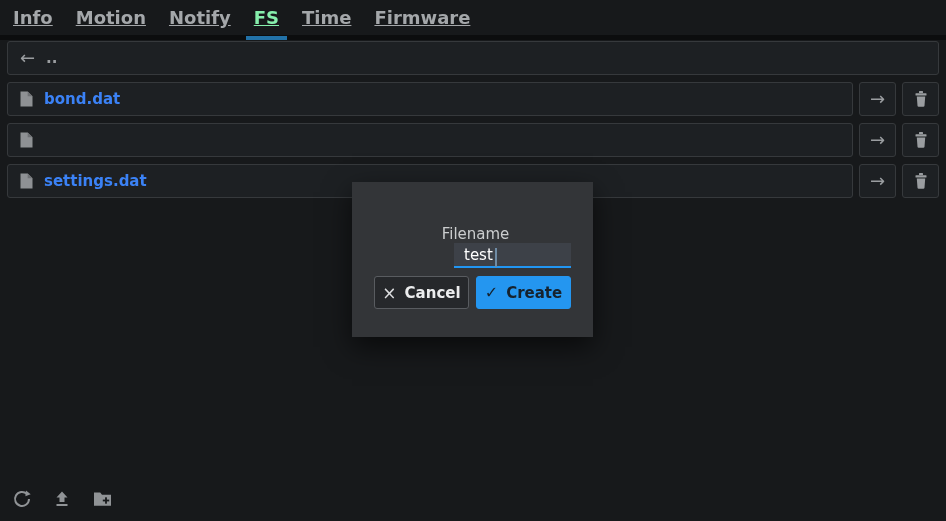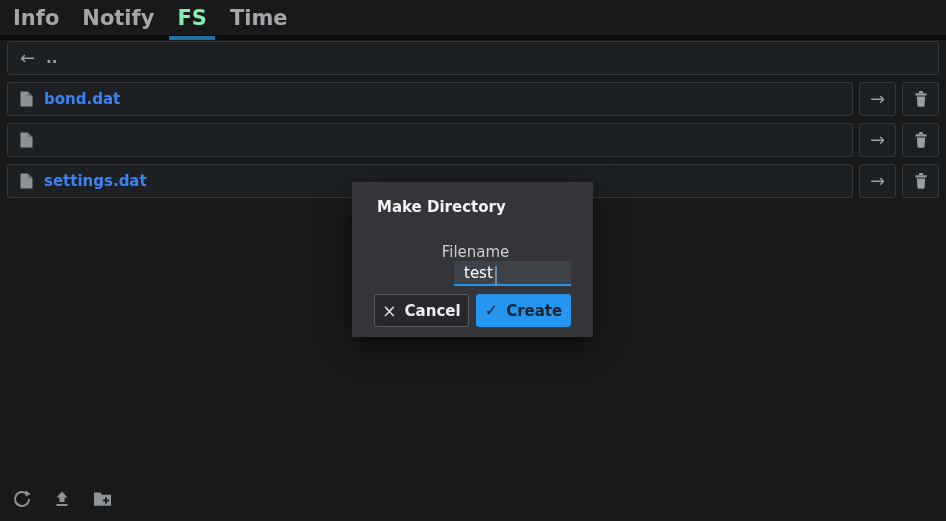--- a/index.html
+++ b/index.html
@@ -17,23 +17,24 @@
   .tabbar {
     display: flex; align-items: stretch;
     height: 40px;
     padding-left: 13px;
     gap: 23px;
     border-bottom: 5px solid #0c0d0e;
   }
   .tab {
     display: flex; align-items: center;
     position: relative;
-    font-size: 21px; font-weight: bold;
+    font-size: 18px; font-weight: bold;
     color: #a4a7aa;
     cursor: pointer;
+    text-decoration: underline;
   }
   .tab.active { color: #86efac; }
   .tab.active::after {
     content: "";
     position: absolute;
     left: -8px; right: -8px;
     bottom: -5px; height: 4px;
     background: #2272a8;
   }
 
@@ -104,23 +105,25 @@
     position: absolute; left: 13px; bottom: 13px;
     display: flex; gap: 22px; align-items: center;
   }
   .footer .tool { cursor: pointer; display: block; line-height: 0; }
 </style>
 </head>
 <body>
 
 <div class="tabbar">
   <div class="tab">Info</div>
+  <div class="tab">Motion</div>
   <div class="tab">Notify</div>
   <div class="tab active">FS</div>
   <div class="tab">Time</div>
+  <div class="tab">Firmware</div>
 </div>
 
 <div class="list">
 
   <div class="row">
     <div class="box name-box">
       <span class="glyph">←</span>
       <span class="up-label">..</span>
     </div>
   </div>
@@ -180,21 +183,20 @@
           <rect x="5" y="0" width="4" height="2" rx="0.5" fill="#9a9da0"></rect>
           <rect x="1.5" y="2.2" width="11" height="2.2" rx="0.5" fill="#9a9da0"></rect>
           <path d="M2.8 5.6 h8.4 l-0.7 9.1 a1.2 1.2 0 0 1 -1.2 1.1 h-4.6 a1.2 1.2 0 0 1 -1.2 -1.1 z" fill="#9a9da0"></path>
         </svg>
     </div>
   </div>
 
 </div>
 
 <div class="dialog">
-  <div class="dialog-title">Make Directory</div>
 
   <div class="form-row">
     <span class="form-label">Filename</span>
     <div class="field">
       <input type="text" value="test" style="">
       <span class="caret"></span>
     </div>
   </div>
 
   <div class="btn-row">

